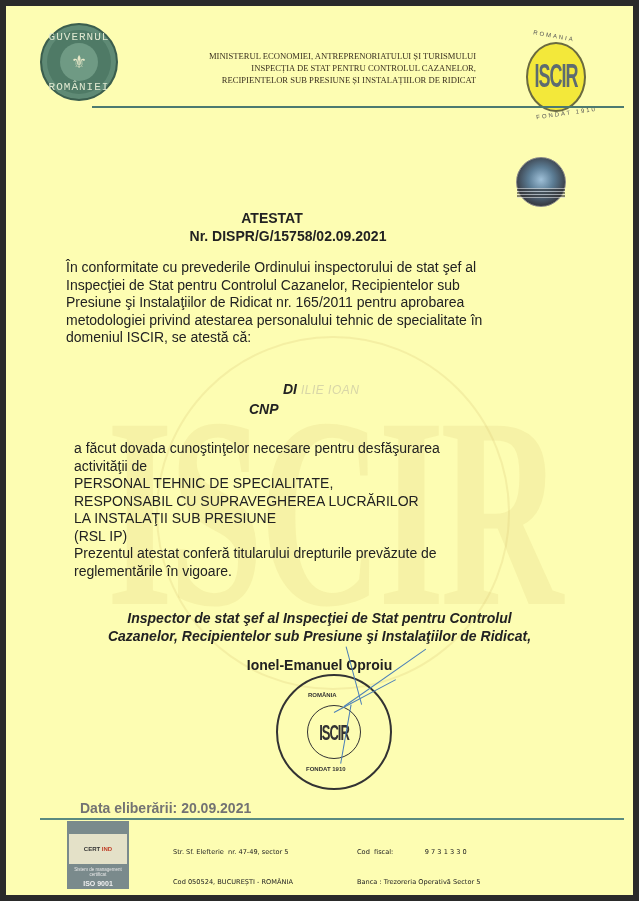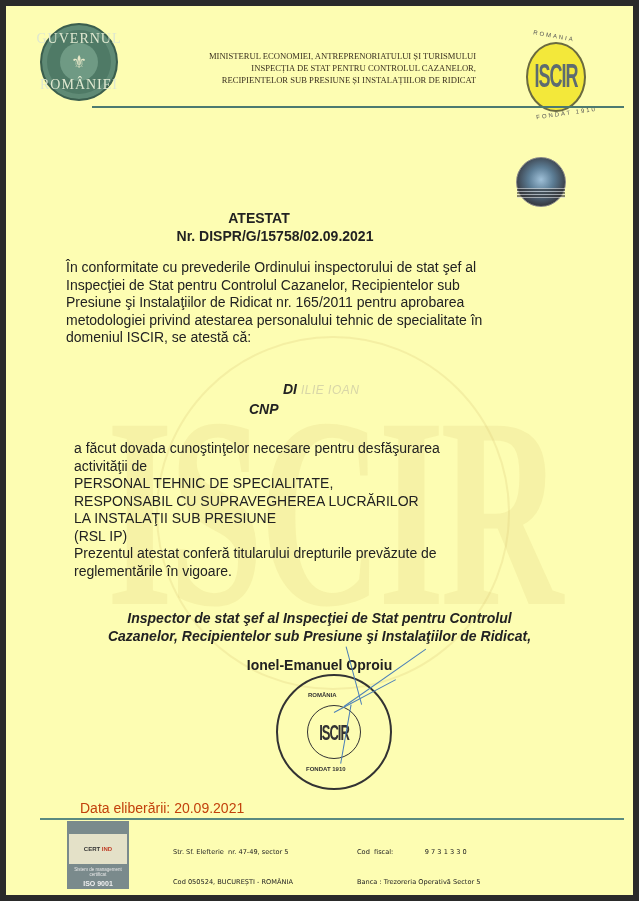--- a/index.html
+++ b/index.html
@@ -23,21 +23,21 @@
     .logo-gov {
       position:absolute; left:34px; top:17px; width:74px; height:74px; border-radius:50%;
       background:#4f7a66; border:2px solid #3b5e4e; display:flex; align-items:center; justify-content:center;
       box-shadow: inset 0 0 0 5px #5f8a75;
     }
     .logo-gov .inner {
       width:38px; height:38px; border-radius:50%; background:#6f9a84;
       display:flex; align-items:center; justify-content:center; color:#e8e8c8; font-size:18px;
     }
     .logo-gov .ring-text {
-      position:absolute; font-family:Liberation Serif, serif; font-size:14px; color:#dfe8d0; letter-spacing:1px;
+      position:absolute; font-family:Liberation Mono, monospace; font-size:11px; color:#dfe8d0; letter-spacing:1px;
     }
     .header-text {
       position:absolute; left:140px; top:44px; width:330px; text-align:right;
       font-family:"Liberation Serif", serif; font-size:8.6px; line-height:12px; color:#3a3020;
     }
     .logo-iscir {
       position:absolute; left:520px; top:36px; width:56px; height:66px; border-radius:50%;
       background:#f3e83a; border:2px solid #6a6a40;
       display:flex; align-items:center; justify-content:center;
     }
@@ -54,21 +54,21 @@
       position:absolute; left:510px; top:151px; width:48px; height:48px; border-radius:50%;
       background: radial-gradient(circle at 50% 45%, #9fc0d8 0%, #5c7d95 35%, #3a3f48 70%, #2a2a30 100%);
       border:1px solid #888;
     }
     .hologram::after {
       content:""; position:absolute; left:0; right:0; bottom:8px; height:10px;
       background:repeating-linear-gradient(180deg, #ddd 0 1px, #333 1px 3px); opacity:.6;
     }
     .title {
       position:absolute; left:0; width:506px; text-align:center; font-weight:bold; color:#222;
-      font-size:14px; line-height:18px;
+      font-size:14px; line-height:18px;padding-left:13px;
     }
     .para {
       position:absolute; left:60px; width:507px; text-align:left; color:#222;
       font-size:14px; line-height:17.5px;
     }
     .name-line { position:absolute; font-weight:bold; font-size:14px; color:#222;font-style:italic; }
     .name-faint { color:#d8d6a8; font-weight:normal; font-size:12px; letter-spacing:0.5px; }
     .signature-title {
       position:absolute; left:40px; width:547px; text-align:center; font-weight:bold; font-style:italic;
       color:#222; font-size:14px; line-height:18px;
@@ -78,21 +78,21 @@
       position:absolute; left:270px; top:668px; width:112px; height:112px; border-radius:50%;
       border:2px solid #333; display:flex; align-items:center; justify-content:center;
     }
     .stamp .ring2 {
       width:52px; height:52px; border-radius:50%; border:1.5px solid #333;
       display:flex; align-items:center; justify-content:center;
     }
     .stamp .ring2 span { font-weight:bold; font-size:13px; color:#333; transform:scaleY(1.7); letter-spacing:-1px; }
     .stamp-text { position:absolute; font-size:6px; color:#333; font-weight:bold; }
     .sig-line { position:absolute; background:#4a7fb8; height:1.2px; transform-origin:left center; }
-    .issue-date { position:absolute; left:74px; top:794px; font-size:14px; color:#c2410c; }
+    .issue-date { position:absolute; left:74px; top:794px; font-size:14px; color:#737373;font-weight:bold; }
     .footer-rule { position:absolute; left:34px; top:812px; width:584px; height:1.5px; background:#5a8a80; }
     .iso {
       position:absolute; left:61px; top:815px; width:62px; height:68px; background:#7a8a8c;
       display:flex; flex-direction:column; align-items:center; justify-content:space-between; padding:2px 0; box-sizing:border-box;
     }
     .iso .mid { width:58px; height:30px; background:#e4e1c8; display:flex; align-items:center; justify-content:center; font-size:6px; color:#333; font-weight:bold; }
     .iso .lbl { font-size:4.5px; color:#e8e8e8; text-align:center; }
     .iso .iso9001 { font-size:7px; color:#f0f0f0; font-weight:bold; }
     .footer-col {
       position:absolute; font-family:"DejaVu Sans", sans-serif; font-size:6.6px; line-height:10.3px; color:#222; white-space:pre;

